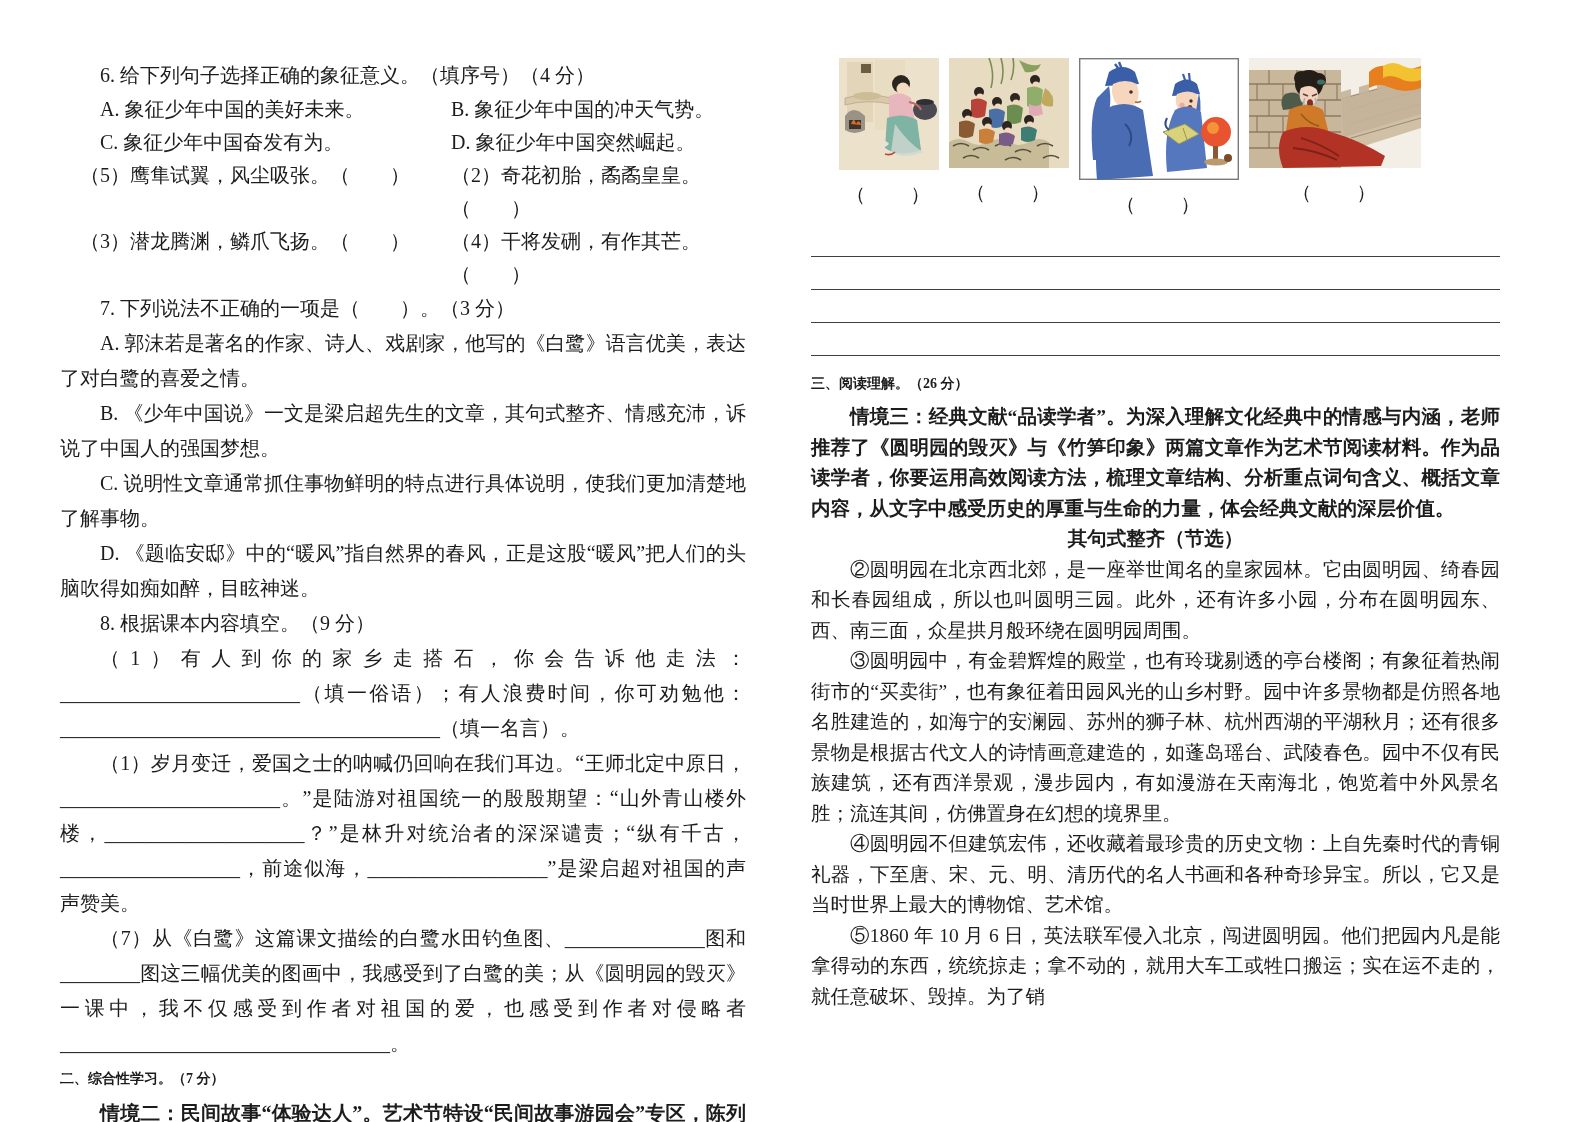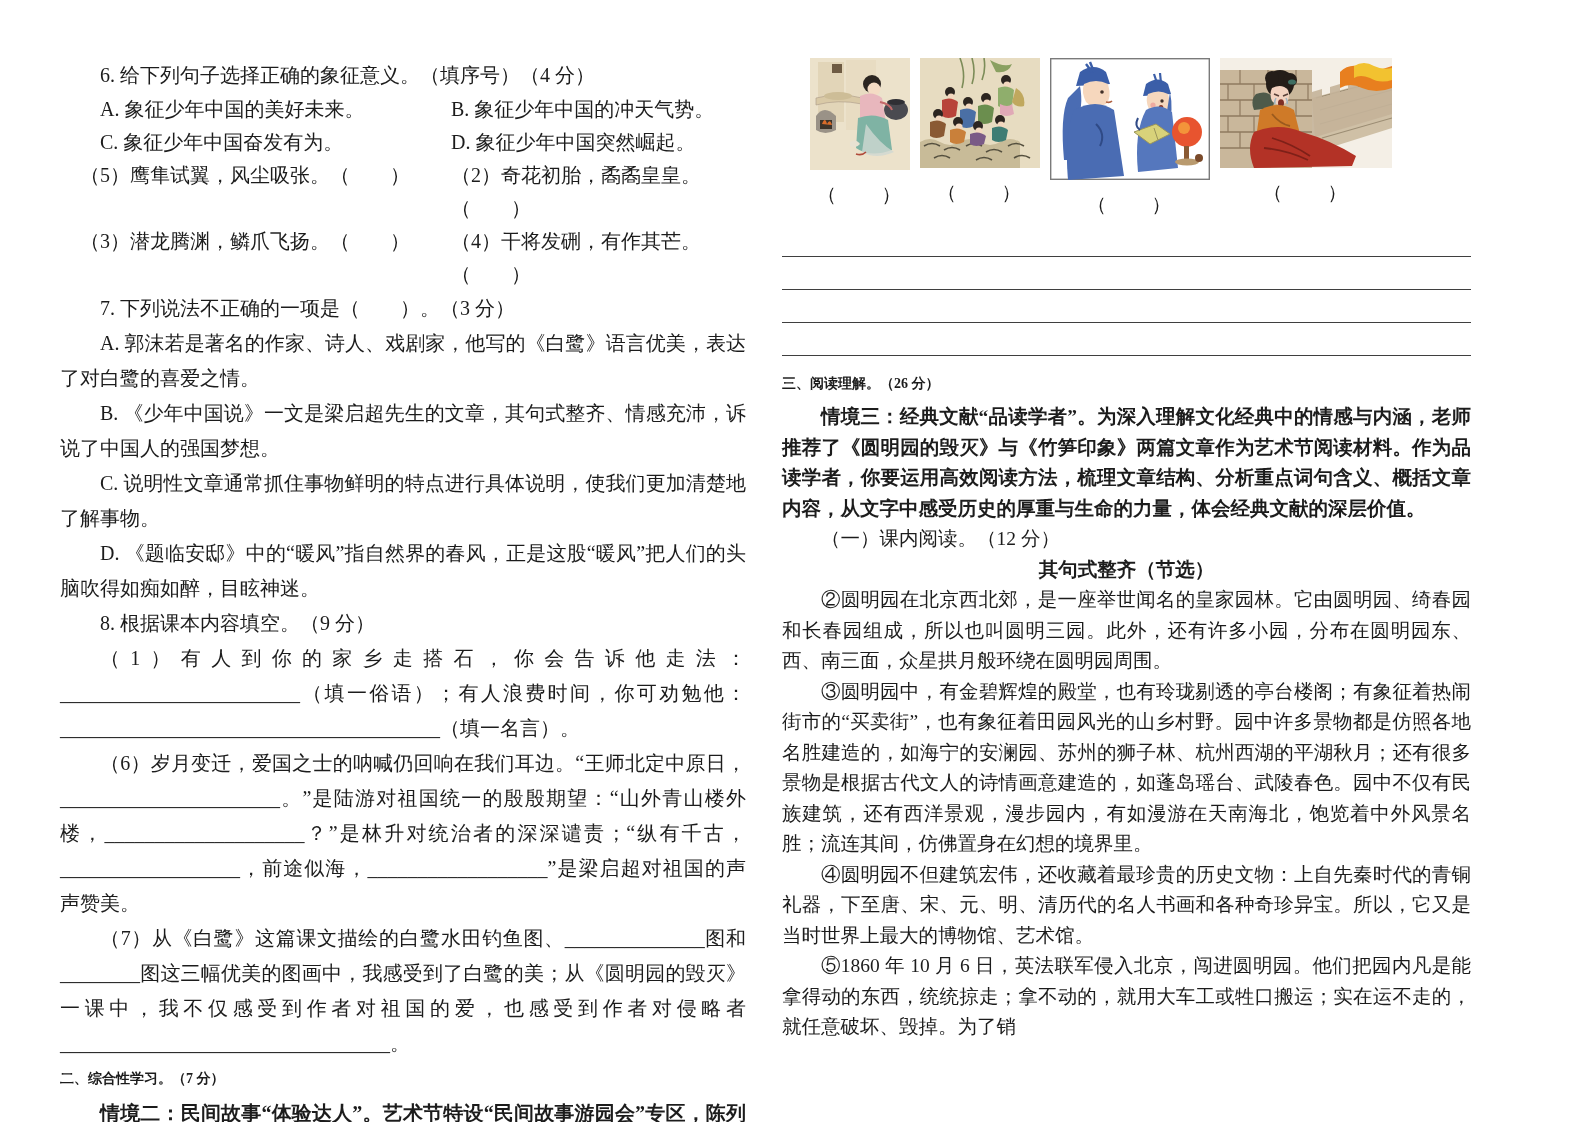--- a/index.html
+++ b/index.html
@@ -7,21 +7,21 @@
     width:1587px;height:1122px;overflow:hidden;
     font-family:"Liberation Serif","DejaVu Serif",serif;
     color:#1c1c1c;
     -webkit-font-smoothing:antialiased;
   }
   .page{
     display:flex;
     box-sizing:border-box;
     width:1328px;height:1122px;
     padding:58px 56px 0 60px;
-    gap:36px;
+    gap:65px;
     background:#fff;
   }
   .col-left{width:686px;flex:0 0 686px;font-size:20px;}
   .col-right{width:689px;flex:0 0 689px;font-size:19.5px;}
 
   .para{ text-align:justify; text-indent:2em; }
   .noindent{ text-indent:0; }
 
   
   .col-left .q6line{ line-height:33px; }
@@ -71,21 +71,21 @@
     </div>
 
     <div class="para">7. 下列说法不正确的一项是（　　）。（3 分）</div>
     <div class="para">A. 郭沫若是著名的作家、诗人、戏剧家，他写的《白鹭》语言优美，表达了对白鹭的喜爱之情。</div>
     <div class="para">B. 《少年中国说》一文是梁启超先生的文章，其句式整齐、情感充沛，诉说了中国人的强国梦想。</div>
     <div class="para">C. 说明性文章通常抓住事物鲜明的特点进行具体说明，使我们更加清楚地了解事物。</div>
     <div class="para">D. 《题临安邸》中的“暖风”指自然界的春风，正是这股“暖风”把人们的头脑吹得如痴如醉，目眩神迷。</div>
 
     <div class="para">8. 根据课本内容填空。（9 分）</div>
     <div class="para">（1）有人到你的家乡走搭石，你会告诉他走法：________________________（填一俗语）；有人浪费时间，你可劝勉他：______________________________________（填一名言）。</div>
-    <div class="para">（6）岁月变迁，爱国之士的呐喊仍回响在我们耳边。“王师北定中原日，______________________。”是陆游对祖国统一的殷殷期望：“山外青山楼外楼，____________________？”是林升对统治者的深深谴责；“纵有千古，__________________，前途似海，__________________”是梁启超对祖国的声声赞美。</div>
+    <div class="para">（1）岁月变迁，爱国之士的呐喊仍回响在我们耳边。“王师北定中原日，______________________。”是陆游对祖国统一的殷殷期望：“山外青山楼外楼，____________________？”是林升对统治者的深深谴责；“纵有千古，__________________，前途似海，__________________”是梁启超对祖国的声声赞美。</div>
     <div class="para">（7）从《白鹭》这篇课文描绘的白鹭水田钓鱼图、______________图和________图这三幅优美的图画中，我感受到了白鹭的美；从《圆明园的毁灭》一课中，我不仅感受到作者对祖国的爱，也感受到作者对侵略者_________________________________。</div>
 
     <div class="para sec-title">二、综合性学习。（7 分）</div>
     <div class="para kai">情境二：民间故事“体验达人”。艺术节特设“民间故事游园会”专区，陈列着《田螺姑娘》《八仙过海》等经典民间故事的插画。作为游园会的体验达人，你需要完成两项任务：一是根据插画猜出对应的民间故事，二是挑选最喜欢的故事，简要介绍其内容，让更多同学感受民间故事的独特魅力。</div>
 
   </div>
 
   <div class="col-right">
 
     <div class="figrow">
@@ -215,21 +215,20 @@
 
     <div class="anslines">
       <div class="ansline"></div>
       <div class="ansline"></div>
       <div class="ansline"></div>
       <div class="ansline"></div>
     </div>
 
     <div class="para sec-title" style="margin-top:10px;">三、阅读理解。（26 分）</div>
     <div class="para kai">情境三：经典文献“品读学者”。为深入理解文化经典中的情感与内涵，老师推荐了《圆明园的毁灭》与《竹笋印象》两篇文章作为艺术节阅读材料。作为品读学者，你要运用高效阅读方法，梳理文章结构、分析重点词句含义、概括文章内容，从文字中感受历史的厚重与生命的力量，体会经典文献的深层价值。</div>
-    <div class="para subhead">（一）课内阅读。（12 分）</div>
 
     <div class="para passage-title">其句式整齐（节选）</div>
     <div class="para">②圆明园在北京西北郊，是一座举世闻名的皇家园林。它由圆明园、绮春园和长春园组成，所以也叫圆明三园。此外，还有许多小园，分布在圆明园东、西、南三面，众星拱月般环绕在圆明园周围。</div>
     <div class="para">③圆明园中，有金碧辉煌的殿堂，也有玲珑剔透的亭台楼阁；有象征着热闹街市的“买卖街”，也有象征着田园风光的山乡村野。园中许多景物都是仿照各地名胜建造的，如海宁的安澜园、苏州的狮子林、杭州西湖的平湖秋月；还有很多景物是根据古代文人的诗情画意建造的，如蓬岛瑶台、武陵春色。园中不仅有民族建筑，还有西洋景观，漫步园内，有如漫游在天南海北，饱览着中外风景名胜；流连其间，仿佛置身在幻想的境界里。</div>
     <div class="para">④圆明园不但建筑宏伟，还收藏着最珍贵的历史文物：上自先秦时代的青铜礼器，下至唐、宋、元、明、清历代的名人书画和各种奇珍异宝。所以，它又是当时世界上最大的博物馆、艺术馆。</div>
     <div class="para">⑤1860 年 10 月 6 日，英法联军侵入北京，闯进圆明园。他们把园内凡是能拿得动的东西，统统掠走；拿不动的，就用大车工或牲口搬运；实在运不走的，就任意破坏、毁掉。为了销</div>
   </div>
 
 </div>
 

